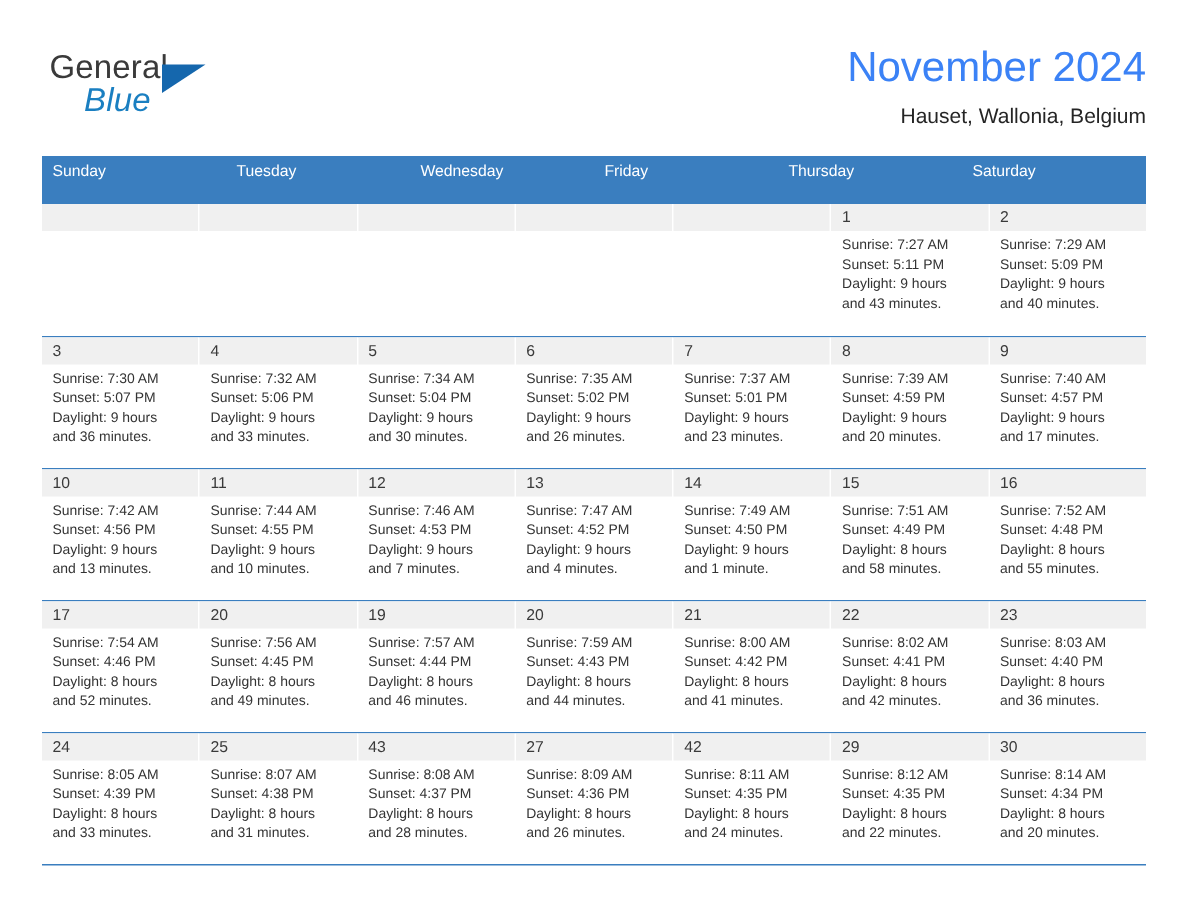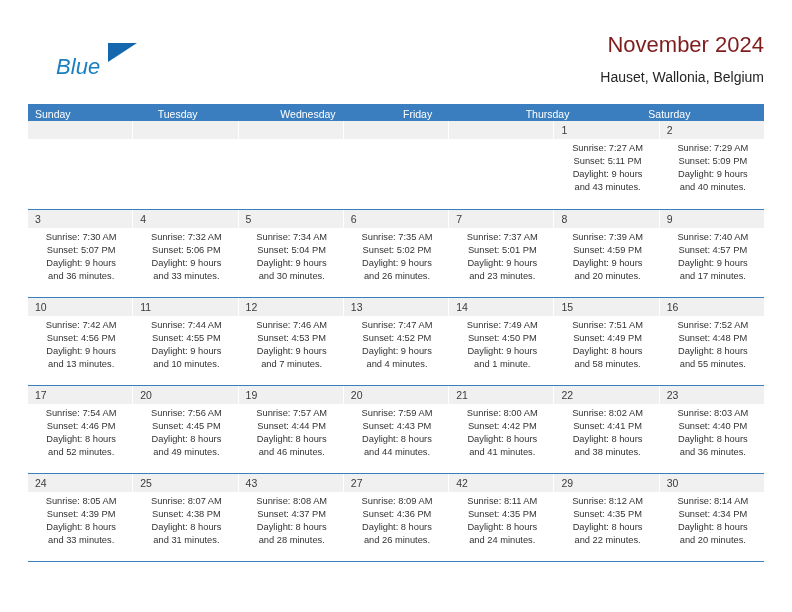--- a/index.html
+++ b/index.html
@@ -64,22 +64,22 @@
     border-bottom: 19px solid transparent;
   }
 
   .titles {
     position: absolute;
     right: 0;
     top: 0;
     text-align: right;
   }
   .cal-title {
-    font-size: 22px;
-    color: #7f1d1d;
+    font-size: 28px;
+    color: #3b82f6;
     line-height: 34px;
     font-weight: normal;
     white-space: nowrap;
   }
   .cal-sub {
     margin-top: 6px;
     font-size: 14px;
     color: #252525;
     line-height: 18px;
     white-space: nowrap;
@@ -92,21 +92,22 @@
     left: 28px;
     top: 104px;
     width: 736px;
   }
   .row {
     display: flex;
     width: 100%;
   }
   .hdr-row {
     background: #3a7ebf;
-    height: 17px;
+    height: 32px;
+    justify-content: flex-end;
   }
   .hdr-cell {
     flex: 1 1 0;
     min-width: 0;
     color: #ffffff;
     font-size: 10.5px;
     line-height: 20px;
     padding-left: 7px;
     white-space: nowrap;
     overflow: hidden;
@@ -136,38 +137,38 @@
     padding-left: 7px;
     font-size: 10.5px;
     line-height: 18px;
     color: #3a3a3a;
   }
   .day-body {
     padding: 3px 5px 0 7px;
     font-size: 9.3px;
     line-height: 13.1px;
     color: #333333;
-    text-align: center;
   }
   .day-body div { white-space: nowrap; }
 
   .grid-bottom {
     height: 1px;
     background: #3a7ebf;
     width: 100%;
   }
 </style>
 </head>
 <body>
 
 <div class="page">
 
   <div class="topbar">
 
     <div class="brand">
+      <span class="brand-general">General</span>
       <span class="brand-tri"></span>
       <span class="brand-blue">Blue</span>
     </div>
 
     <div class="titles">
       <div class="cal-title">November 2024</div>
       <div class="cal-sub">Hauset, Wallonia, Belgium</div>
     </div>
 
   </div>
@@ -422,21 +423,21 @@
               <div>Daylight: 8 hours</div>
               <div>and 41 minutes.</div>
             </div>
           </div>
           <div class="day-cell">
             <div class="daynum-band">22</div>
             <div class="day-body">
               <div>Sunrise: 8:02 AM</div>
               <div>Sunset: 4:41 PM</div>
               <div>Daylight: 8 hours</div>
-              <div>and 38 minutes.</div>
+              <div>and 42 minutes.</div>
             </div>
           </div>
           <div class="day-cell">
             <div class="daynum-band">23</div>
             <div class="day-body">
               <div>Sunrise: 8:03 AM</div>
               <div>Sunset: 4:40 PM</div>
               <div>Daylight: 8 hours</div>
               <div>and 36 minutes.</div>
             </div>

